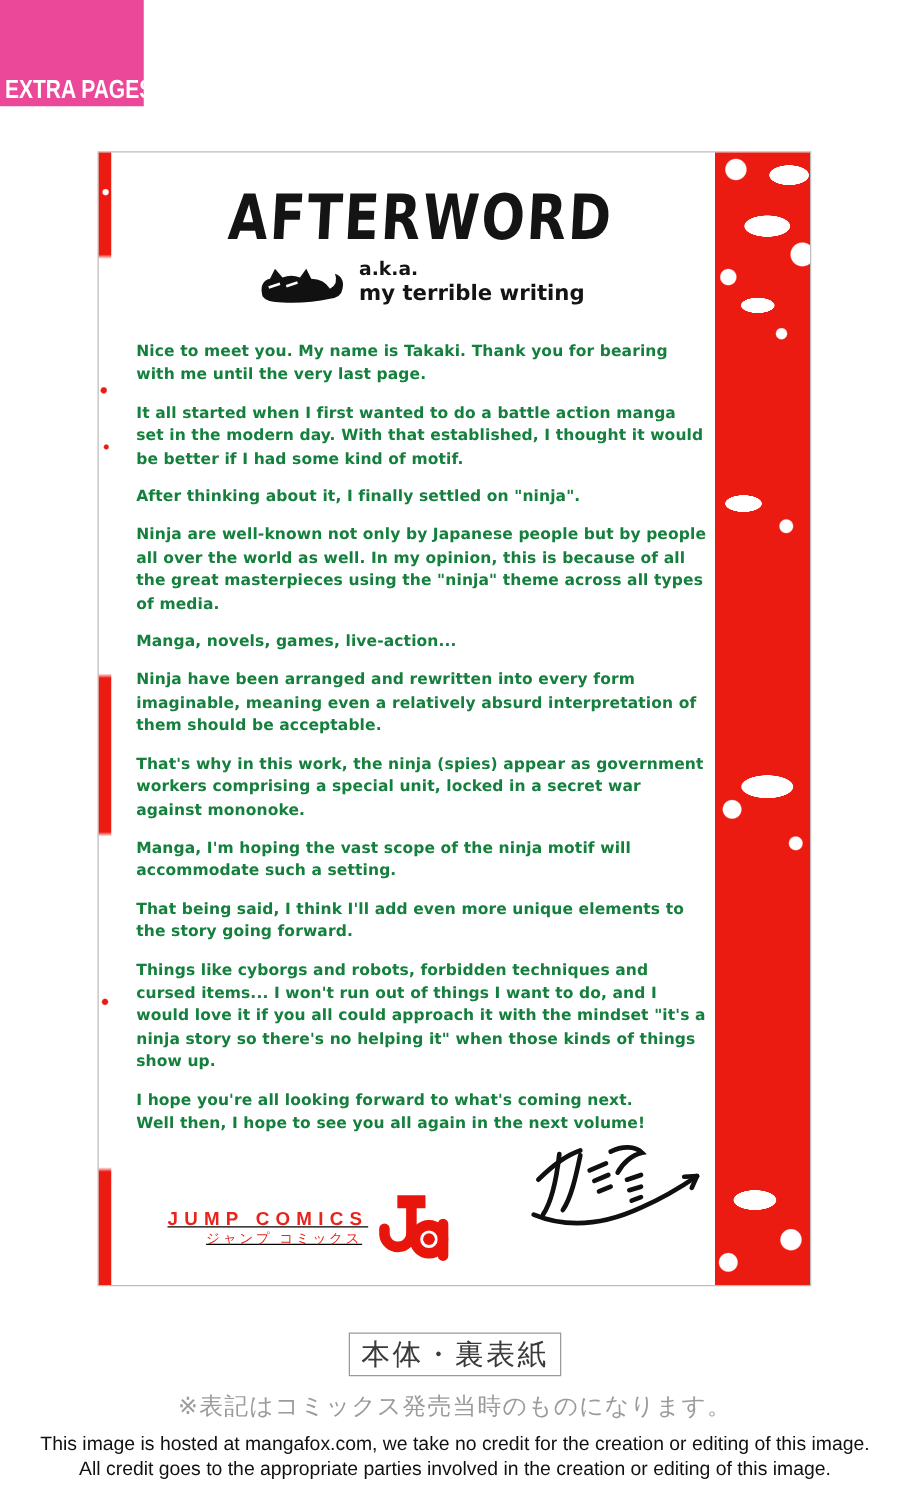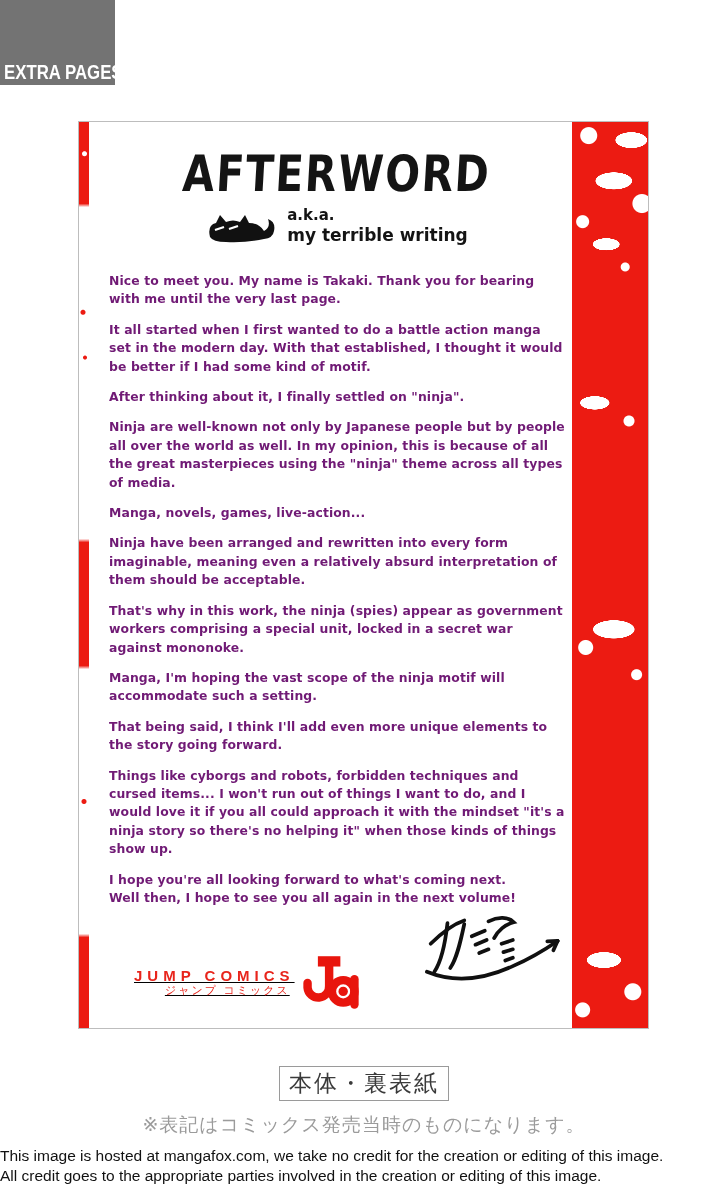--- a/index.html
+++ b/index.html
@@ -3,21 +3,21 @@
 <meta charset="utf-8">
 <style>
   html,body{margin:0;padding:0;}
   body{
     width:728px;height:1191px;position:relative;background:#ffffff;
     font-family:"DejaVu Sans",sans-serif;overflow:hidden;
   }
   
   .extra-tag{
     position:absolute;left:0;top:0;width:115px;height:85px;
-    background:#737373;
+    background:#ec4899;
   }
   .extra-tag .label{
     position:absolute;left:4px;bottom:1px;color:#ffffff;
     font-family:"Liberation Sans",sans-serif;font-weight:bold;
     font-size:21px;letter-spacing:0px;white-space:nowrap;
     transform:scaleX(0.80);transform-origin:left bottom;
   }
   
   .page{
     position:absolute;left:78px;top:121px;width:571px;height:908px;
@@ -64,21 +64,21 @@
     font-family:"DejaVu Sans",sans-serif;font-weight:800;
     font-size:50px;line-height:60px;letter-spacing:2px;
     transform:scaleX(0.82) skewX(-4deg);transform-origin:center;
   }
   .subtitle-row{display:flex;justify-content:center;align-items:flex-end;gap:9px;margin-top:2px;}
   .cat{width:72px;height:36px;flex:0 0 auto;margin-bottom:0px;}
   .subtitle-texts{text-align:left;color:#141414;}
   .aka{font-size:15px;font-weight:bold;line-height:18px;}
   .subtitle{font-size:17px;font-weight:bold;line-height:22px;}
   
-  .body-text{position:absolute;top:150px;left:30px;width:458px;color:#701a75;}
+  .body-text{position:absolute;top:150px;left:30px;width:458px;color:#15803d;}
   .body-text p{
     margin:0 0 12px 0;font-size:12.4px;line-height:18.4px;
     font-weight:bold;letter-spacing:0.1px;
   }
   .body-text p.no-gap{margin-bottom:0;}
   
   .publisher{position:absolute;left:55px;bottom:16px;display:flex;align-items:center;gap:6px;}
   .pub-texts{text-align:center;text-decoration:underline;}
   .pub-name{
     color:#E8251C;font-family:"Liberation Sans",sans-serif;font-weight:bold;
@@ -96,21 +96,21 @@
     display:inline-block;border:1px solid #9a9a9a;padding:1px 9px;
     font-family:"Liberation Serif","DejaVu Serif",serif;
     font-size:23px;color:#3a3a3a;letter-spacing:2px;background:#fff;
   }
   .caption-note{
     position:absolute;top:1112px;left:0;width:728px;text-align:center;
     font-size:19px;color:#9b9b9b;letter-spacing:1px;
   }
   
   .host-footer{
-    position:absolute;top:1146px;left:0;width:728px;
+    position:absolute;top:1146px;left:0;width:728px;text-align:center;
     font-family:"Liberation Sans",sans-serif;font-size:15.5px;color:#111;
     line-height:20px;
   }
 </style>
 </head>
 <body>
 
 <div class="extra-tag">
   <div class="label">EXTRA PAGES</div>
 </div>

